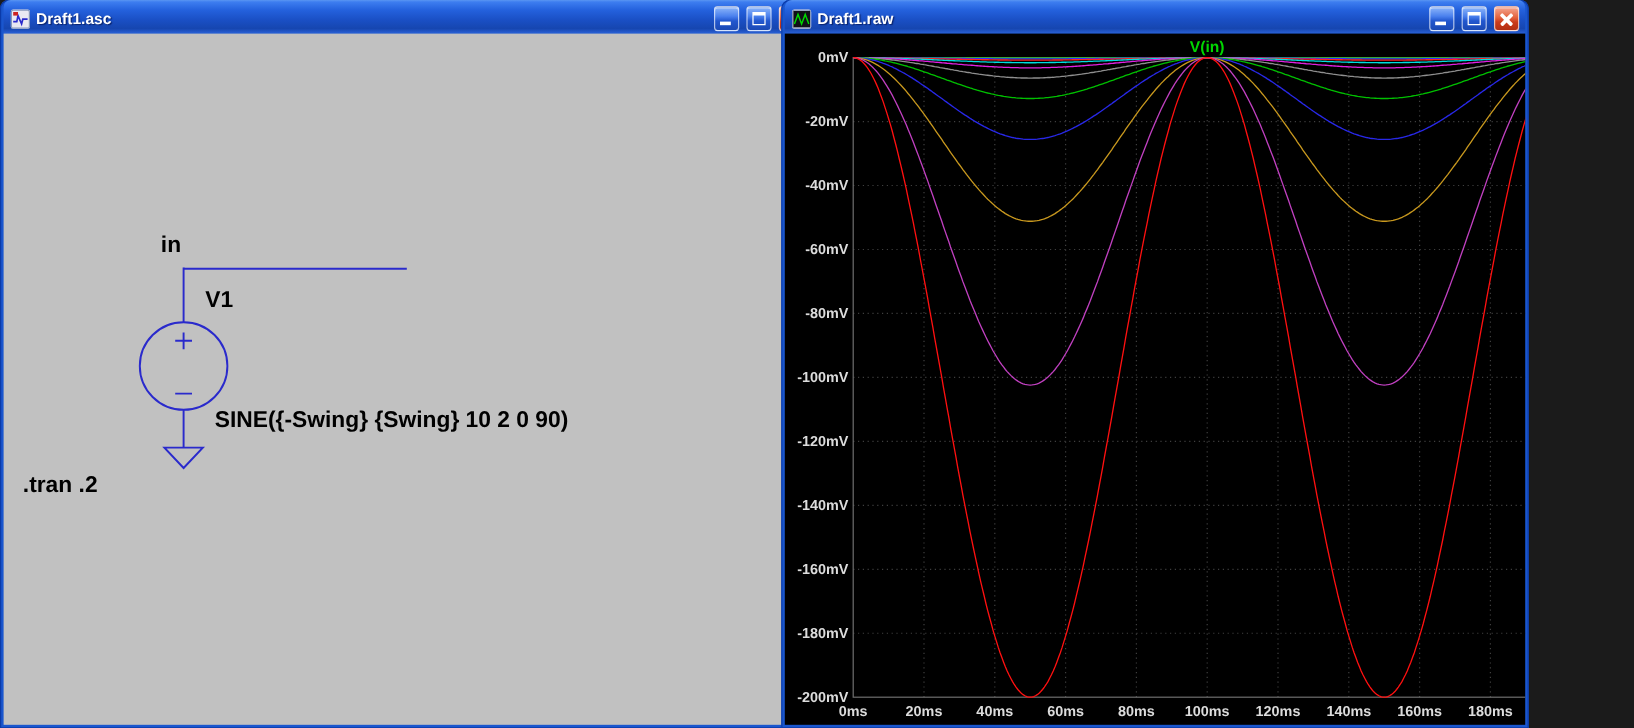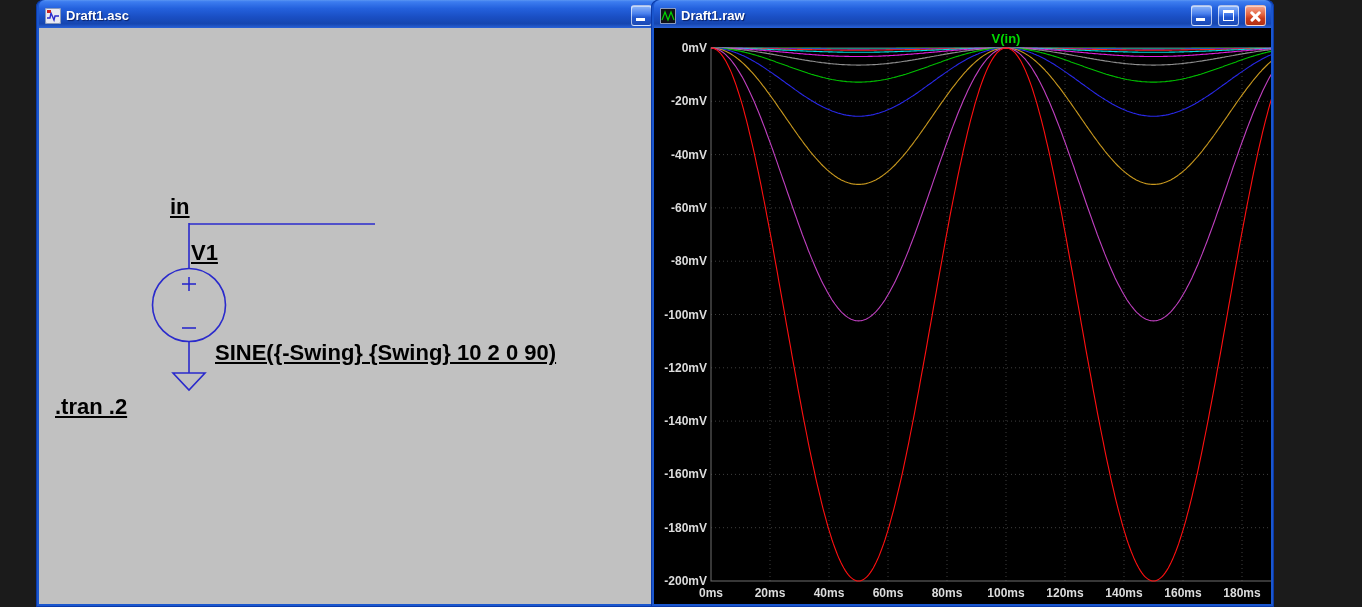--- a/index.html
+++ b/index.html
@@ -1,21 +1,21 @@
 <!DOCTYPE html>
 <html><head>
 <meta charset="utf-8">
 <style>
   * { box-sizing: border-box; margin: 0; padding: 0; }
   html,body { width: 1362px; height: 607px; background:#1b1b1b; font-family:"Liberation Sans",sans-serif; overflow:hidden; }
   body { position: relative; }
 
   .window { position:absolute; top:0; height:607px; background:#1a56ce; border-radius:7px 7px 0 0;
             padding:0 3px 3px 3px; box-shadow: inset 0 0 0 1px #0b3aa8; }
-  .window.left  { left:0;   width:678px;margin-left:36px; }
+  .window.left  { left:0;   width:678px; }
   .window.right { left:651px; width:623px; }
 
   .titlebar { height:28px; display:flex; align-items:center; gap:5px; padding:3px 5px 0 6px;
               border-radius:6px 6px 0 0;
               background: linear-gradient(180deg,#5a96f2 0%, #3d7df0 6%, #2461dd 30%, #1a4fc4 60%, #1646b0 85%, #2a62d8 100%); }
   .title-text { color:#ffffff; font-size:13px; font-weight:700; text-shadow:1px 1px 1px rgba(0,10,60,.65);
                 flex:0 1 auto; white-space:nowrap; }
   .titlebar .spacer { flex:1 1 auto; }
 
   .app-icon { width:16px; height:16px; border-radius:2px; background:#e9e9f2; position:relative; flex:0 0 auto;
@@ -31,23 +31,23 @@
   .glyph-max { position:absolute; left:4px; top:4px; width:11px; height:11px;
                border:1px solid #ffffff; border-top:3px solid #ffffff; }
   .glyph-x-a,.glyph-x-b { position:absolute; left:3px; top:8.5px; width:13px; height:2.6px; background:#ffffff; border-radius:1px; }
   .glyph-x-a { transform:rotate(45deg); }
   .glyph-x-b { transform:rotate(-45deg); }
 
   .client { position:relative; width:100%; height:576px; overflow:hidden; }
   .client.schematic { background:#c1c1c1; }
   .client.plot { background:#000000; }
 
-  .schematic-label { position:absolute; font-size:22px; font-weight:700; color:#000000; white-space:nowrap; letter-spacing:0;text-decoration:underline; }
+  .schematic-label { position:absolute; font-size:19px; font-weight:700; color:#000000; white-space:nowrap; letter-spacing:0; }
   #label-in    { left:131px; top:166px; }
-  #label-v1    { left:152px; top:212px; }
+  #label-v1    { left:168px; top:212px; }
   #label-sine  { left:176px; top:312px; }
   #label-tran  { left:16px;  top:366px;text-align:center; }
   #label-step  { left:16px;  top:399px; }
 
   #schematic-svg { position:absolute; left:0; top:0; }
 
   .grid-line { stroke:#3f3f3f; stroke-width:1; stroke-dasharray:1 3; }
   .plot-border { fill:none; stroke:#6f6f6f; stroke-width:1; }
   .tick-label { font-family:"Liberation Sans",sans-serif; font-size:12px; font-weight:700; fill:#dcdcdc; }
   .plot-title { font-family:"Liberation Sans",sans-serif; font-size:13px; font-weight:700; }

